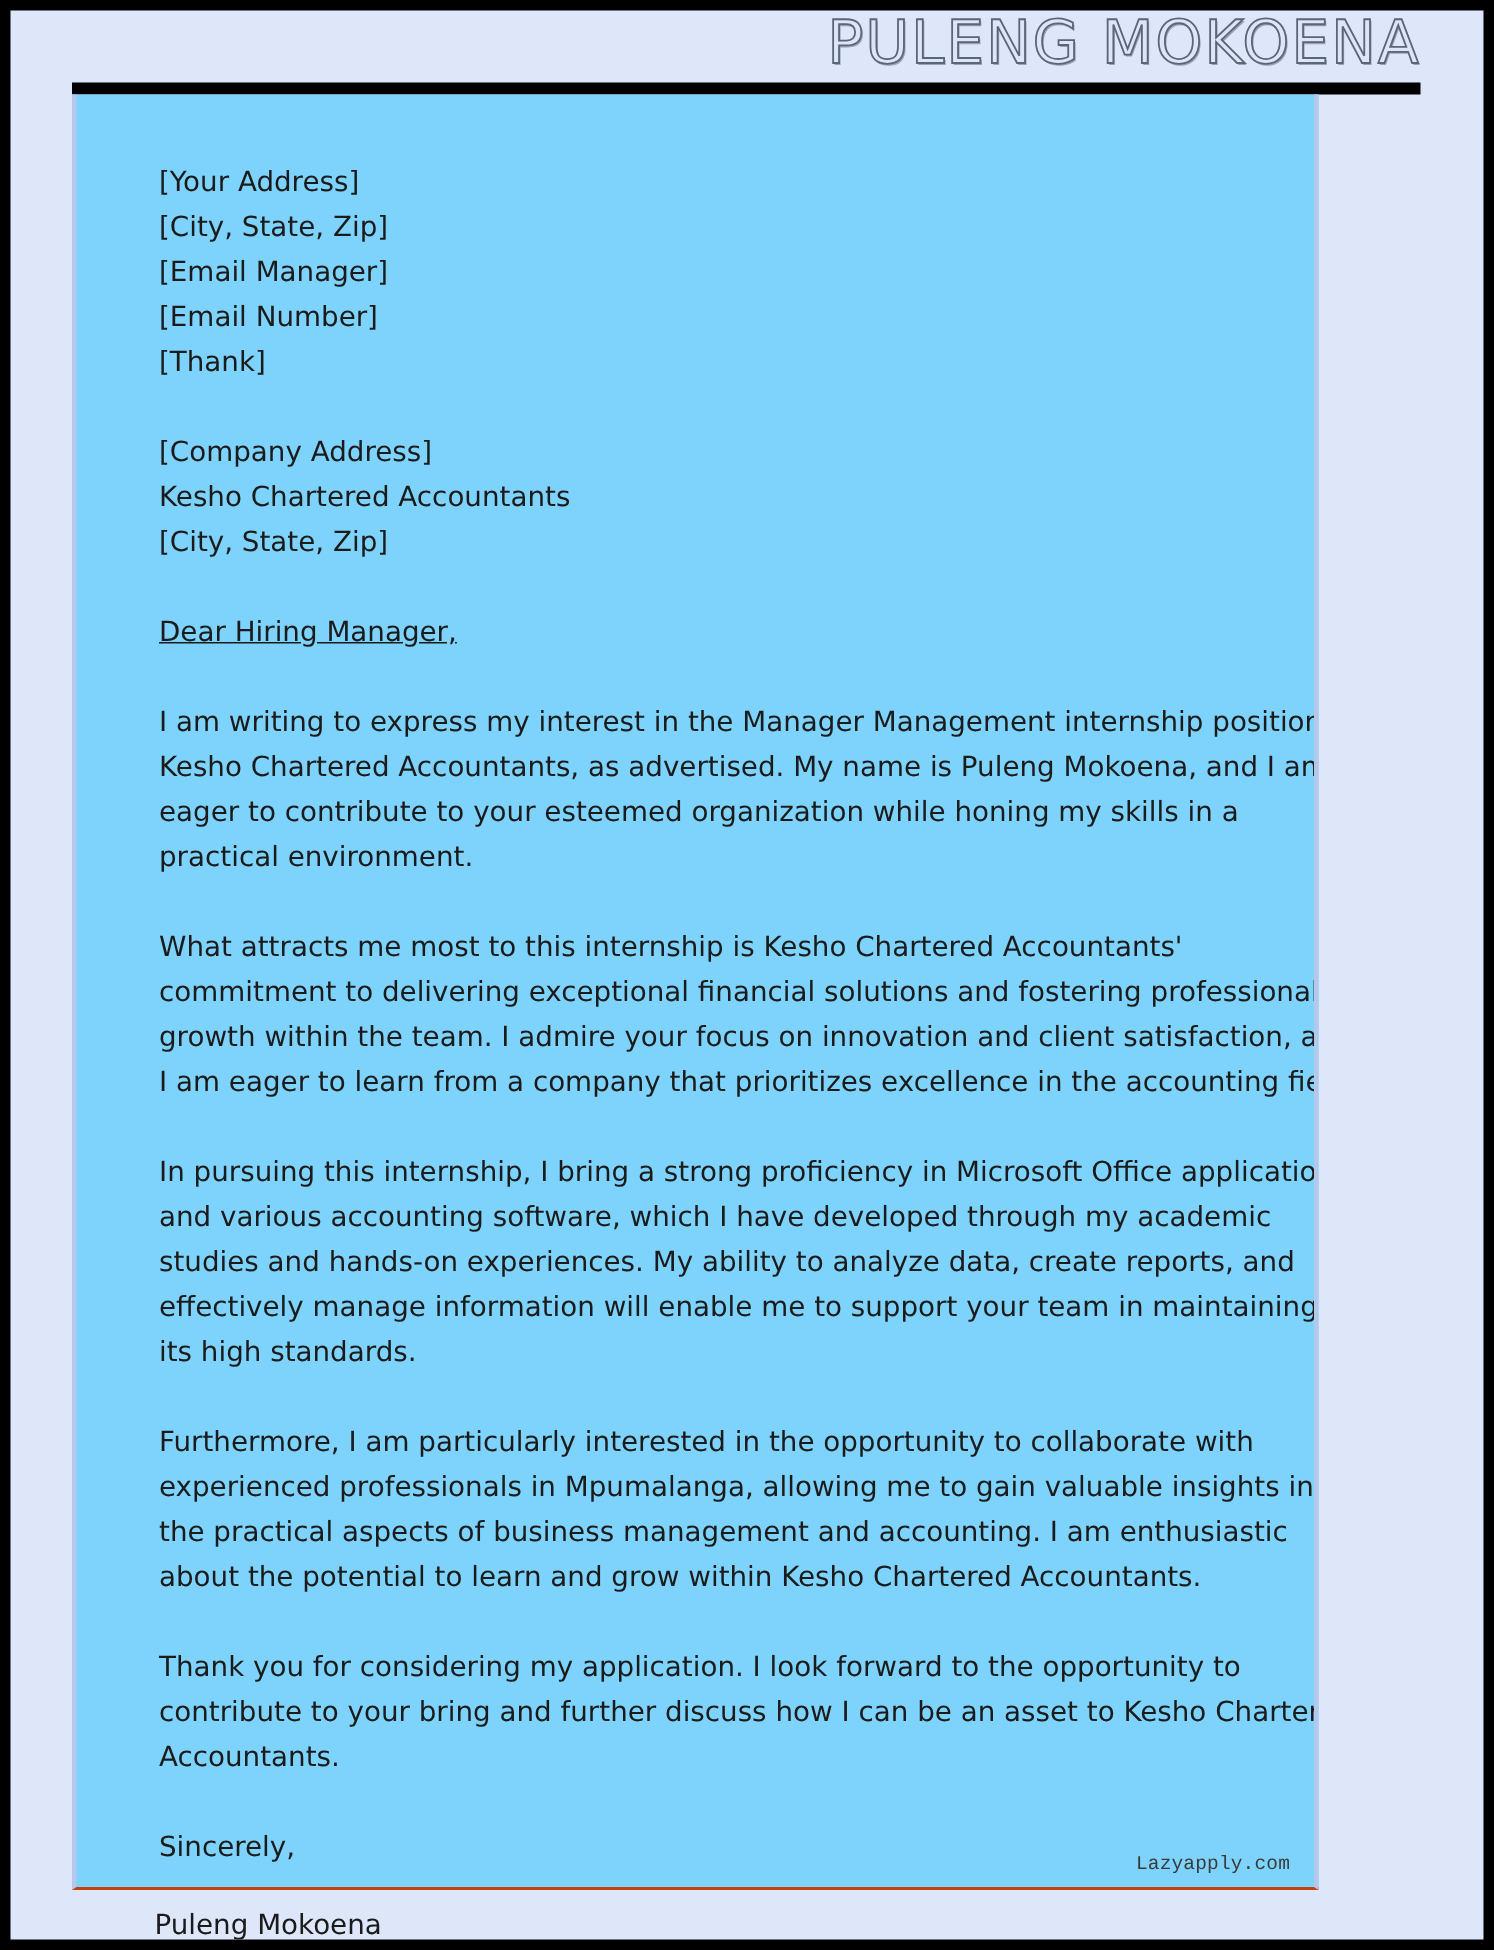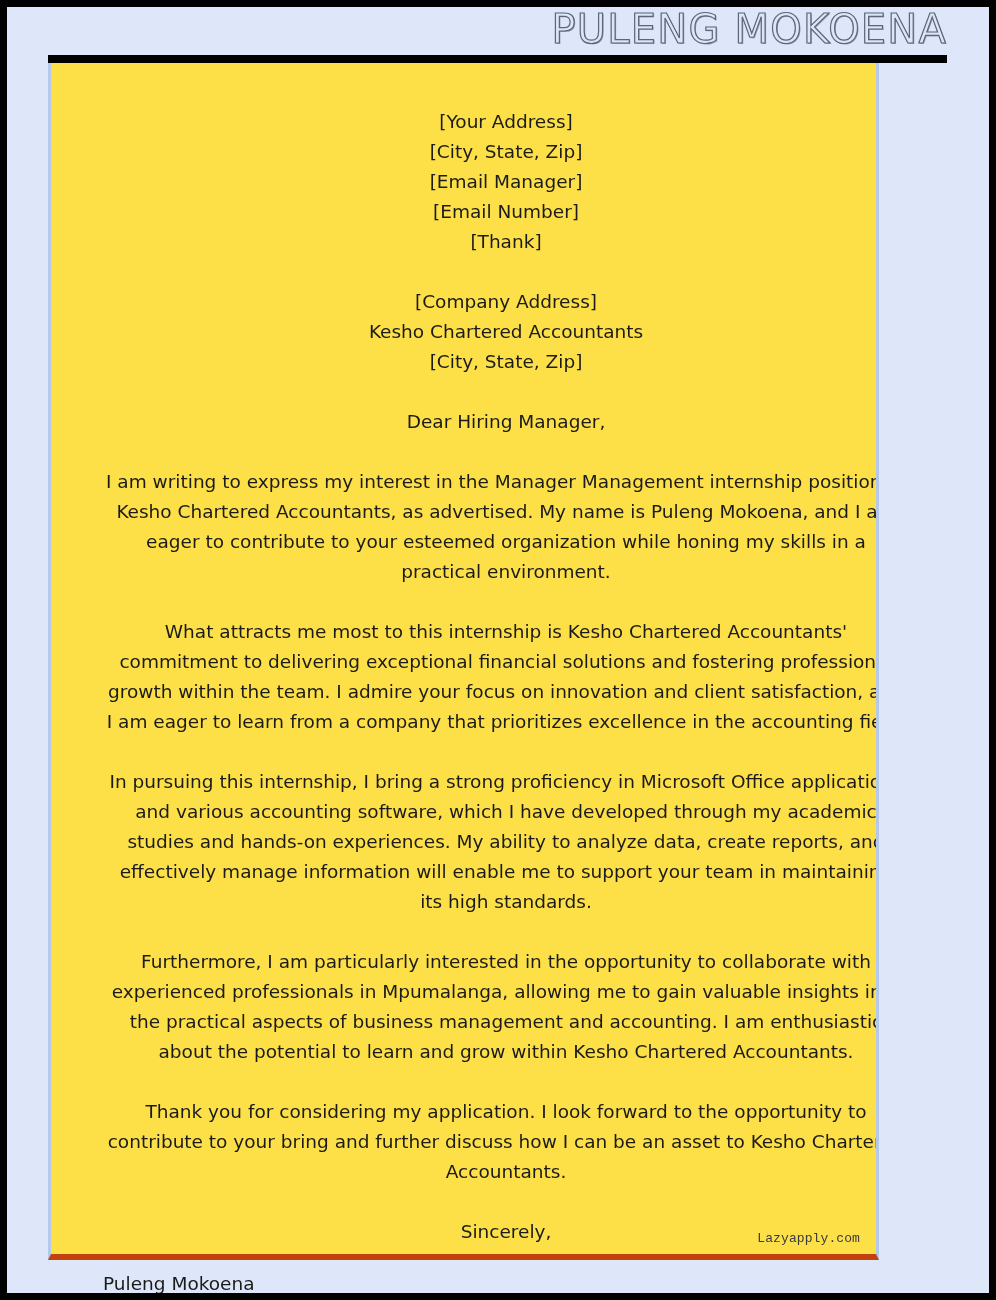--- a/index.html
+++ b/index.html
@@ -17,21 +17,20 @@
   
   .page-frame {
     position: absolute;
     left: 7px;
     top: 7px;
     width: 982px;
     height: 1286px;
     background: #dee7fa;
     box-sizing: border-box;
     overflow: hidden;
-    text-align: center;
   }
 
   
   .header-band {
     position: absolute;
     left: 0;
     top: 0;
     width: 982px;
     height: 48px;
   }
@@ -60,24 +59,24 @@
     background: #000000;
   }
 
   
   .letter-sheet {
     position: absolute;
     left: 41px;
     top: 56px;
     width: 831px;
     height: 1197px;
-    background: #fde047;
+    background: #7dd3fc;
     border-left: 3px solid #b4c8ec;
     border-right: 3px solid #b4c8ec;
-    border-bottom: 6px solid #c2410c;
+    border-bottom: 2px solid #c2410c;
     box-sizing: border-box;
     overflow: hidden;
   }
 
   .letter-body {
     position: absolute;
     left: 55px;
     top: 44px;
     width: 800px;
   }
@@ -95,20 +94,21 @@
   }
 
   .para {
     margin-bottom: 30px;
   }
   .addr-block {
     margin-bottom: 30px;
   }
   .salutation {
     margin-bottom: 30px;
+    text-decoration: underline;
   }
 
   
   .watermark {
     position: absolute;
     right: 16px;
     bottom: 8px;
     font-family: Liberation Mono, monospace;
     font-size: 13px;
     color: #3a3a3a;

